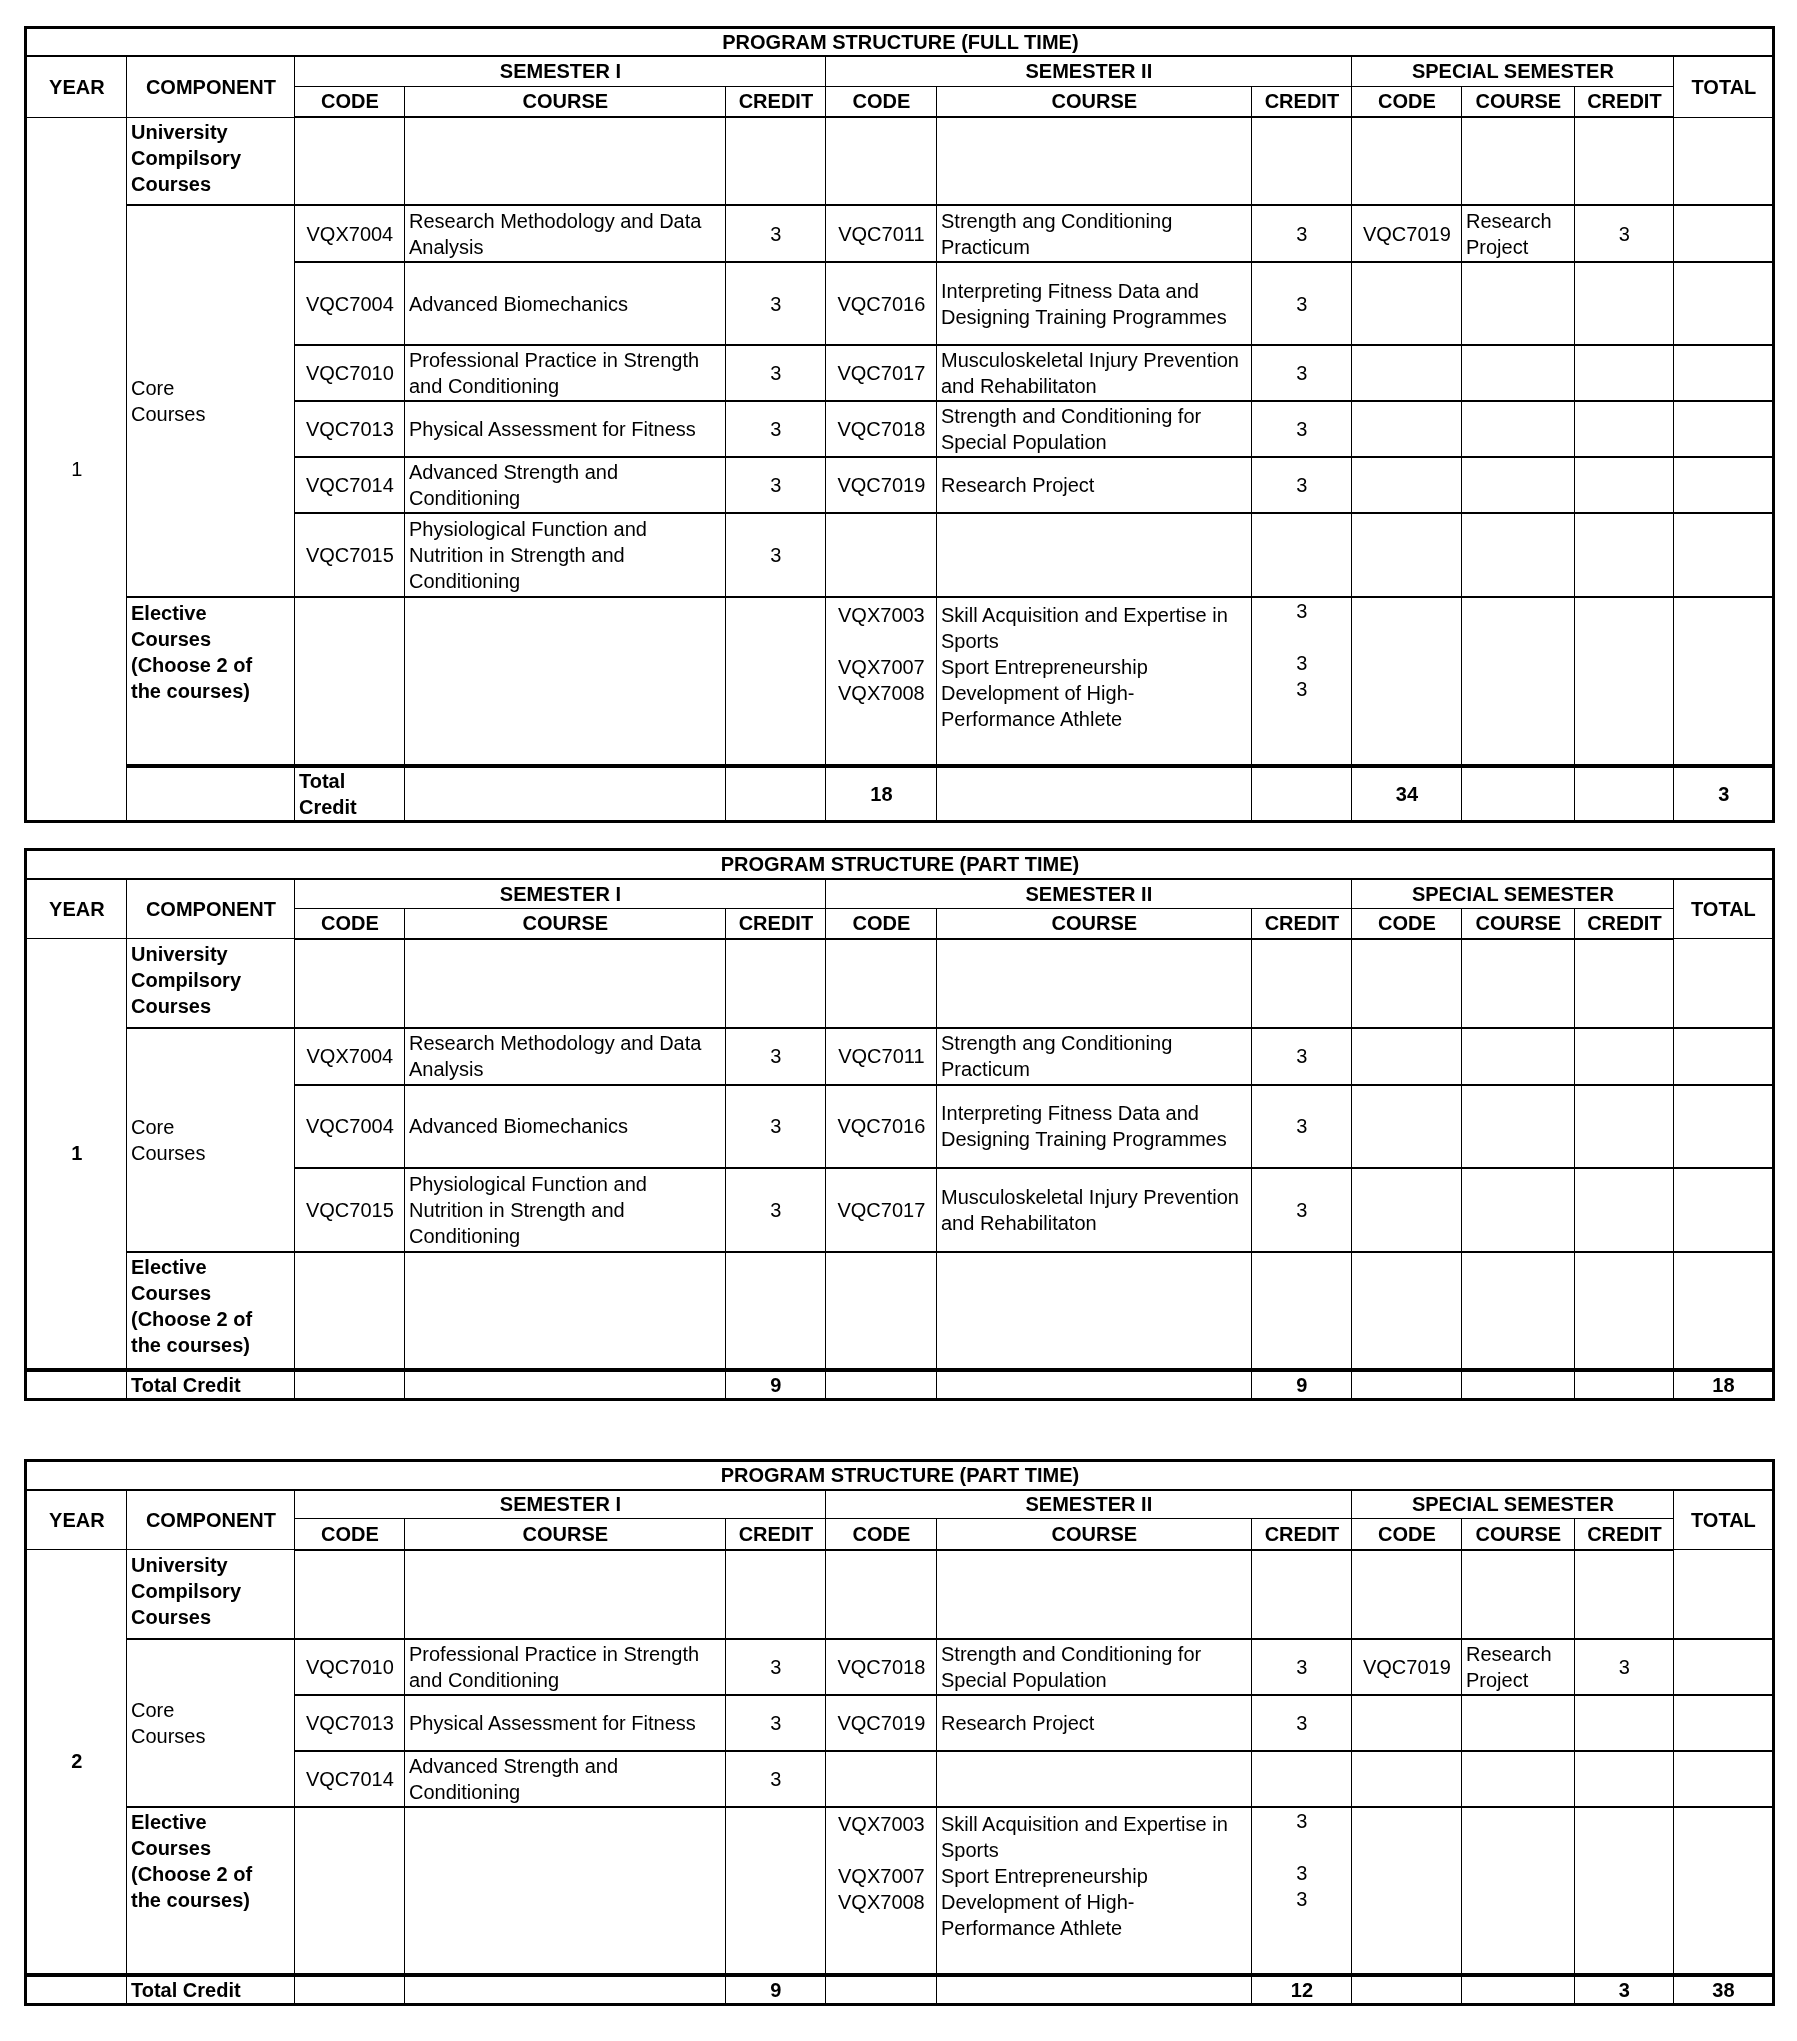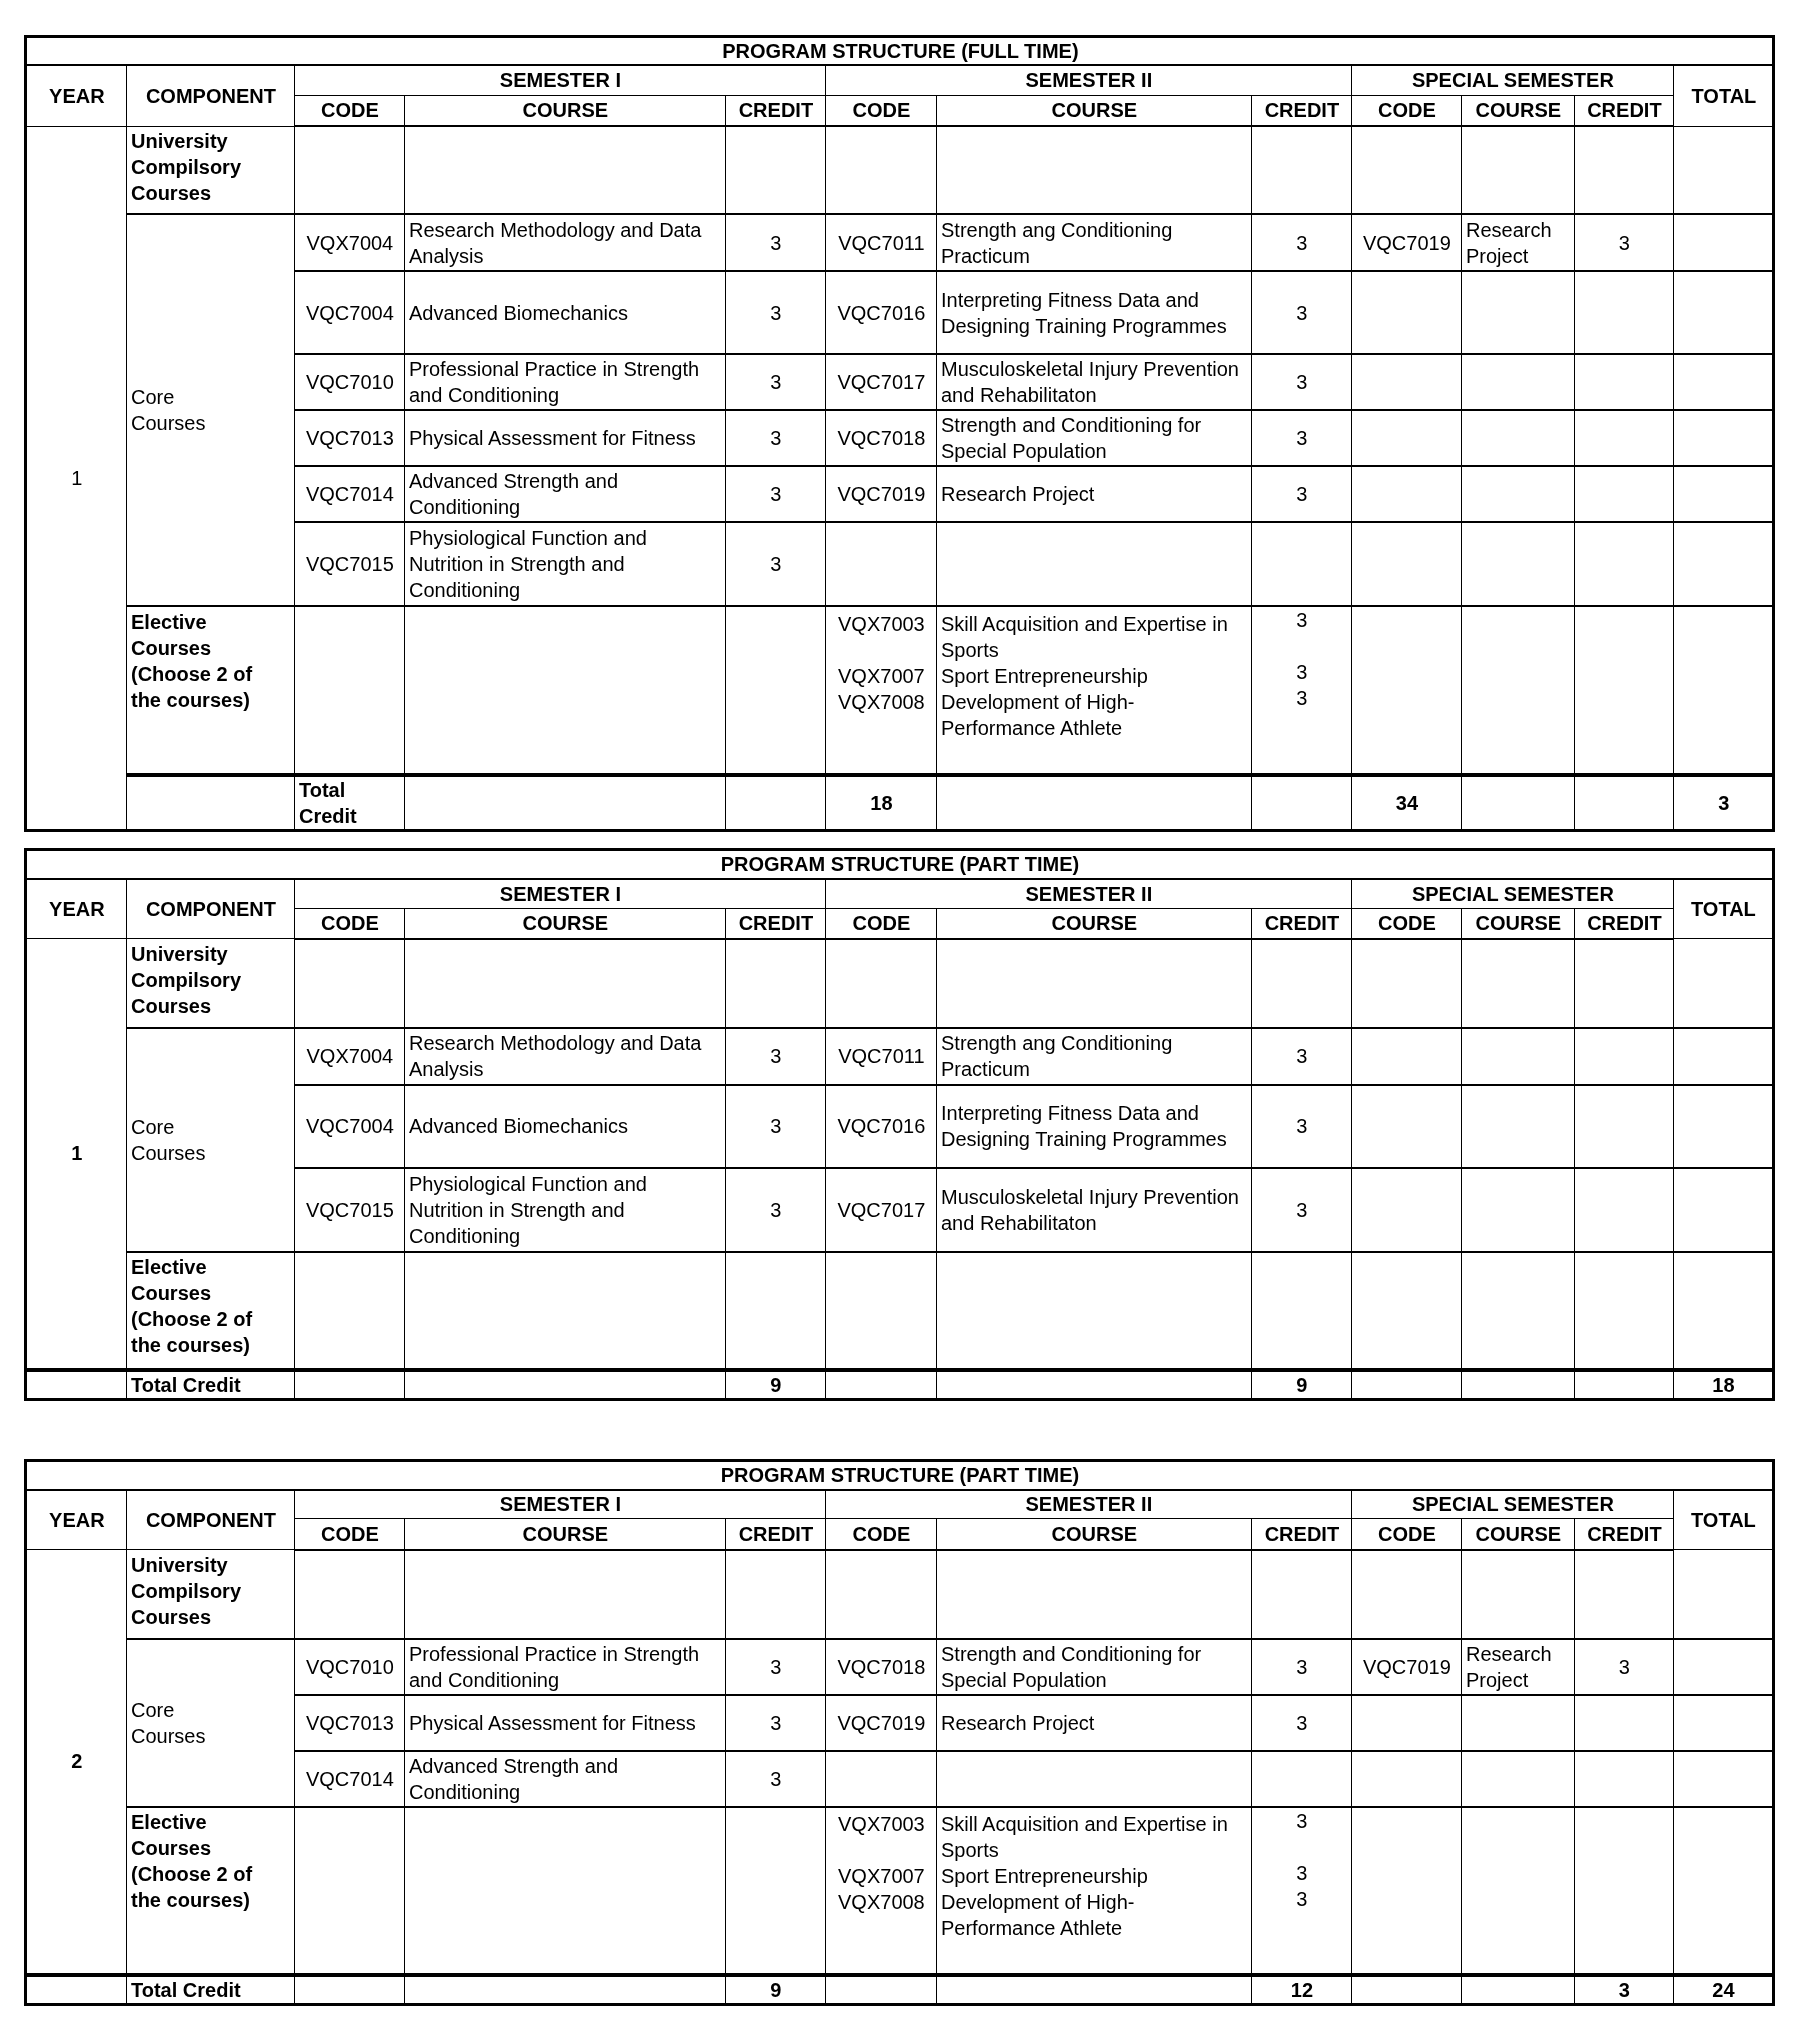--- a/index.html
+++ b/index.html
@@ -21,21 +21,21 @@
   tr.total td.c { text-align:center; }
   .code { text-align:center; white-space:nowrap; }
   .multi { vertical-align:top !important; padding-top:3.6px !important; }
   .multi div { line-height:26px; }
   .cr-multi div { text-align:center; line-height:26px; }
   tr.rowsep td { border-top:2.7px solid #000; }
 </style>
 </head>
 <body>
 
-<table class="ps" style="top:35px;">
+<table class="ps" style="top:26px;">
   <colgroup>
     <col style="width:101px">
       <col style="width:168px">
       <col style="width:110px">
       <col style="width:321px">
       <col style="width:100px">
     <col style="width:111px">
       <col style="width:315px">
       <col style="width:100px">
       <col style="width:110px">
@@ -482,17 +482,17 @@
     <td>Total Credit</td>
     <td></td>
         <td></td>
     <td class="c">9</td>
     <td></td>
         <td></td>
     <td class="c">12</td>
     <td></td>
         <td></td>
     <td class="c">3</td>
-    <td class="c">24</td>
+    <td class="c">38</td>
   </tr>
 </tbody>
   </table>
 
 
 </body></html>

